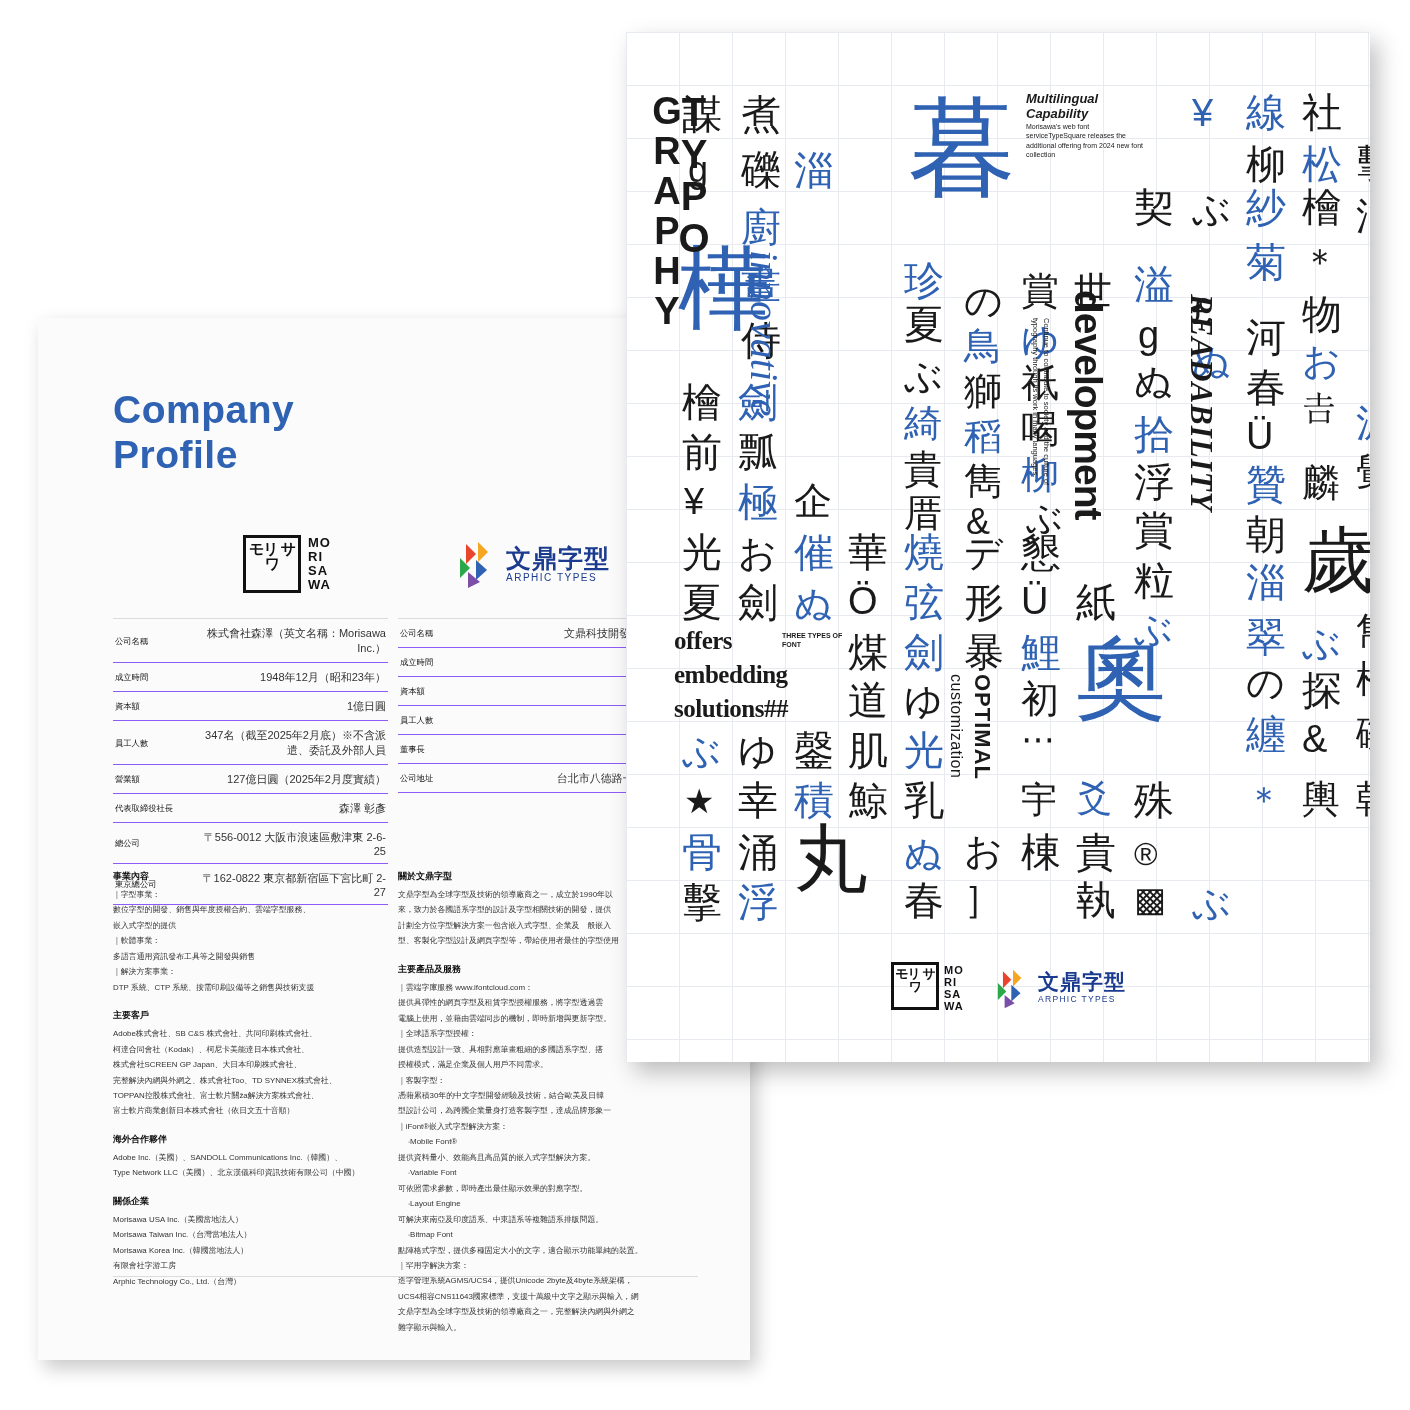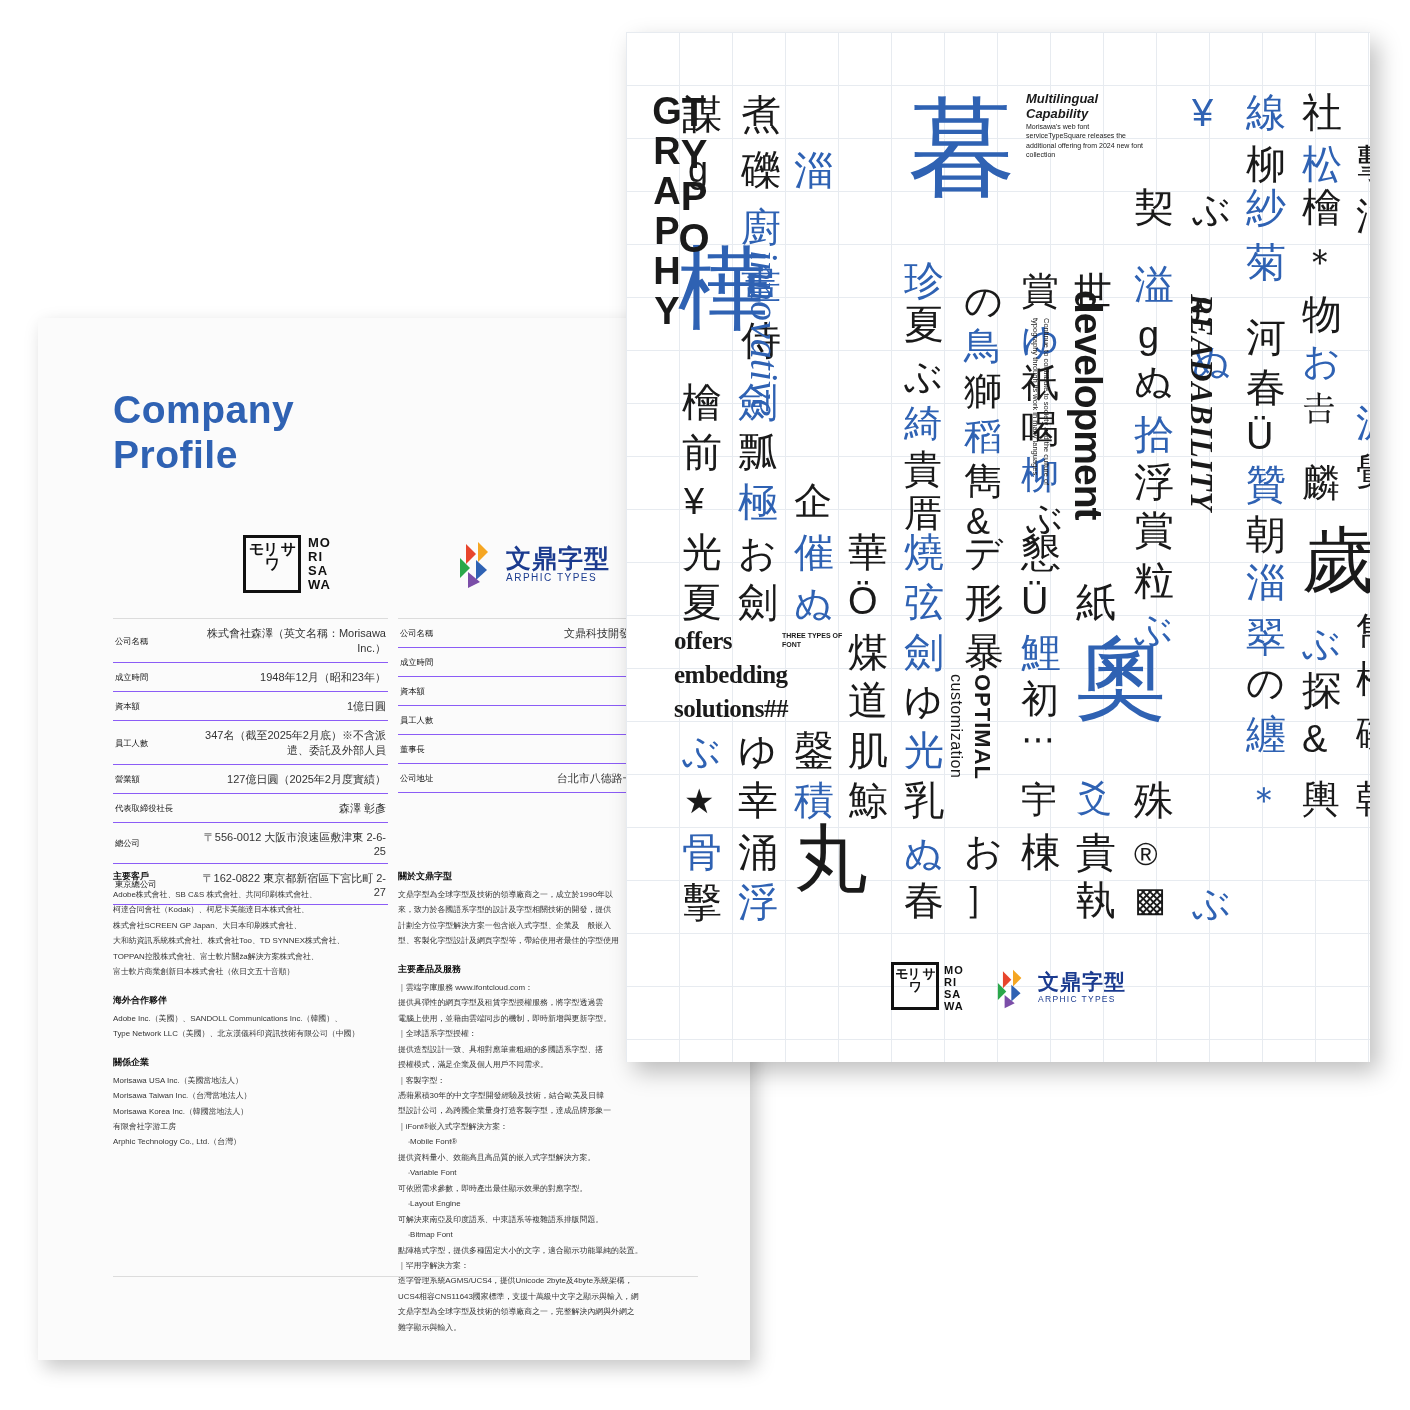--- a/index.html
+++ b/index.html
@@ -220,25 +220,35 @@
           <tr>
             <td class="k">公司地址</td>
             <td class="v">台北市八德路一段5號4樓之1</td>
           </tr>
         </tbody>
       </table>
   </div>
 
   <div class="blk-left" id="left-sections">
       <div class="sec">
+        <h4>事業內容</h4>
+        <p>｜字型事業：</p>
+        <p>數位字型的開發、銷售與年度授權合約、雲端字型服務、</p>
+        <p>嵌入式字型的提供</p>
+        <p>｜軟體事業：</p>
+        <p>多語言通用資訊發布工具等之開發與銷售</p>
+        <p>｜解決方案事業：</p>
+        <p>DTP 系統、CTP 系統、按需印刷設備等之銷售與技術支援</p>
+      </div>
+      <div class="sec">
         <h4>主要客戶</h4>
         <p>Adobe株式會社、SB C&amp;S 株式會社、共同印刷株式會社、</p>
         <p>柯達合同會社（Kodak）、柯尼卡美能達日本株式會社、</p>
         <p>株式會社SCREEN GP Japan、大日本印刷株式會社、</p>
-        <p>大和紡資訊系統株式會社、株式會社Too、TD SYNNEX株式會社、</p>
+        <p>完整解決內網與外網之、株式會社Too、TD SYNNEX株式會社、</p>
         <p>TOPPAN控股株式會社、富士軟片關ža解決方案株式會社、</p>
         <p>富士軟片商業創新日本株式會社（依日文五十音順）</p>
       </div>
       <div class="sec">
         <h4>海外合作夥伴</h4>
         <p>Adobe Inc.（美國）、SANDOLL Communications Inc.（韓國）、</p>
         <p>Type Network LLC（美國）、北京漢儀科印資訊技術有限公司（中國）</p>
       </div>
       <div class="sec">
         <h4>關係企業</h4>

